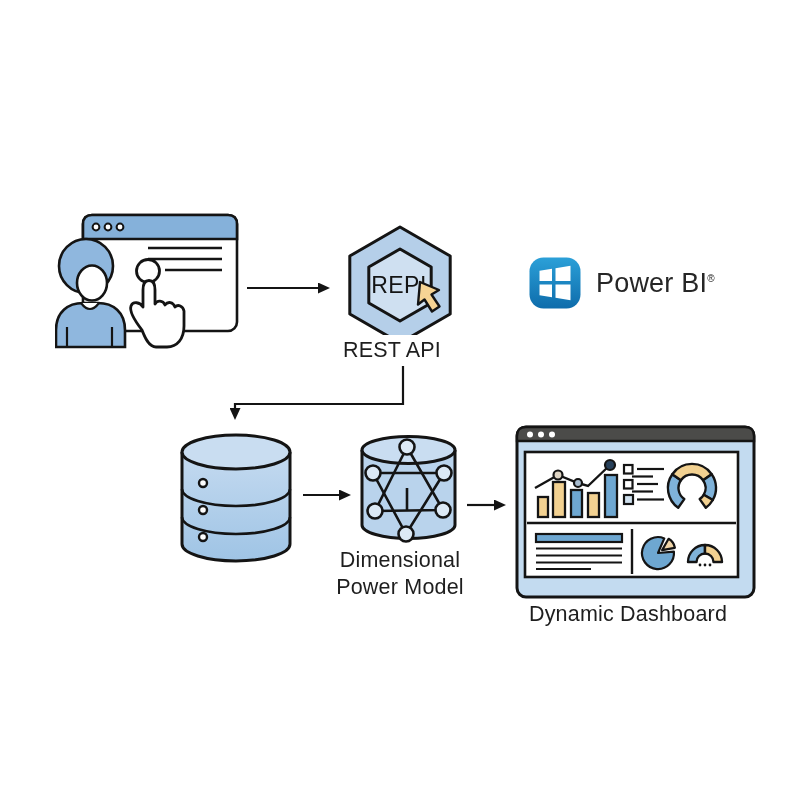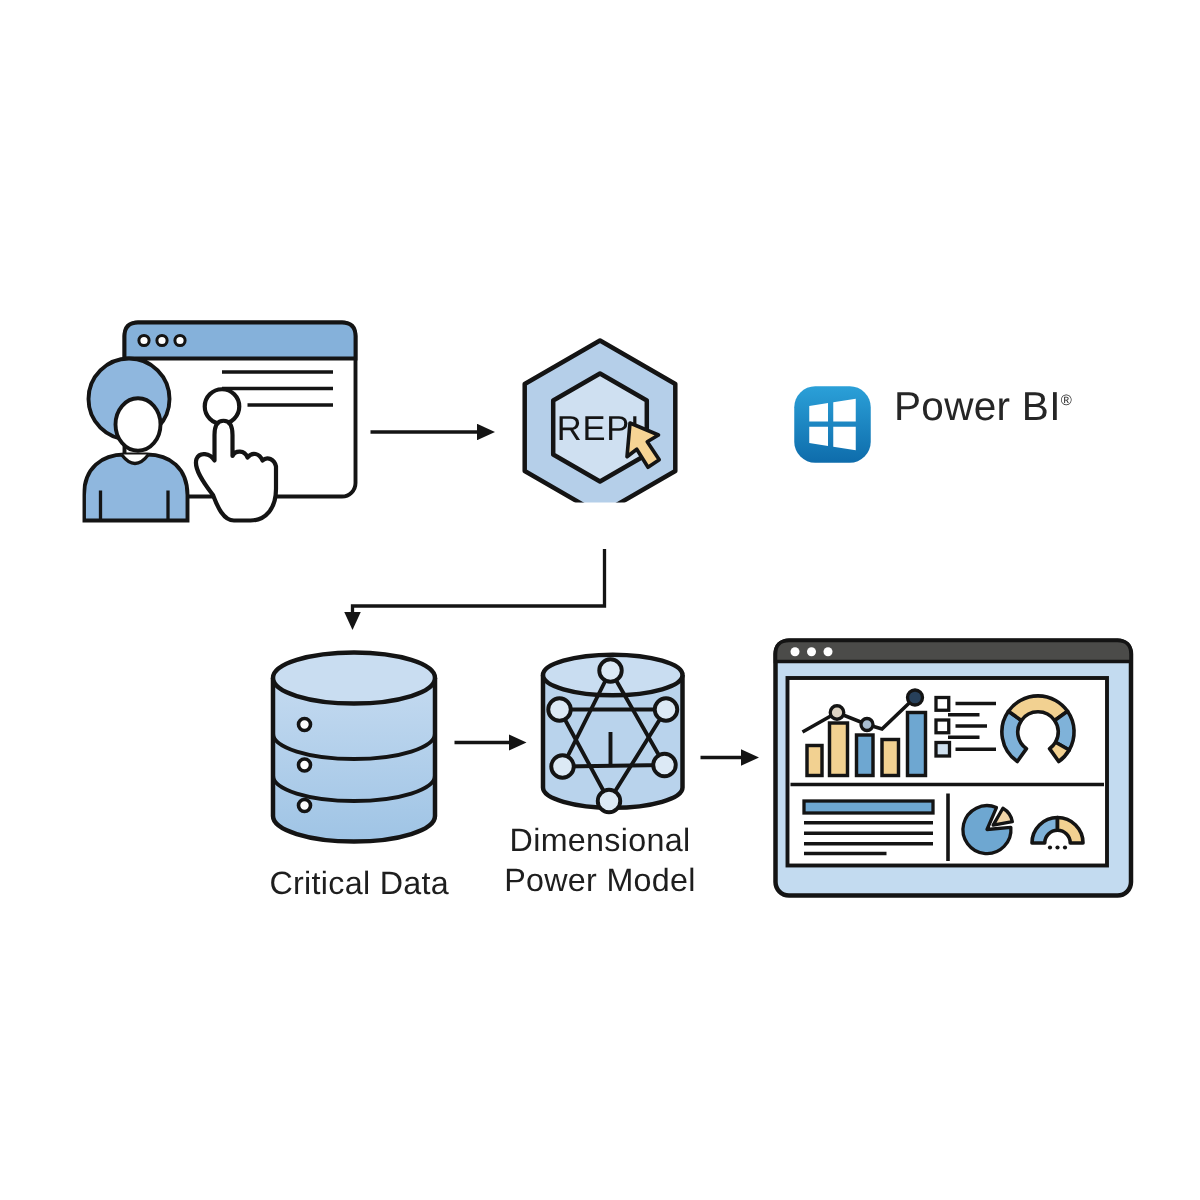--- a/index.html
+++ b/index.html
@@ -5,21 +5,21 @@
   html,body{margin:0;padding:0;background:#fff;}
   .canvas{
     position:relative;width:800px;height:800px;background:#ffffff;overflow:hidden;
     font-family:"Liberation Sans","DejaVu Sans",sans-serif;color:#1e1e1e;
   }
   .abs{position:absolute;}
   .node-label{
     position:absolute;text-align:center;font-size:21.5px;font-weight:400;
     color:#1e1e1e;letter-spacing:.2px;line-height:27px;white-space:pre-line;
   }
-  .powerbi{position:absolute;left:528px;top:256px;display:flex;align-items:flex-start;gap:14px;}
+  .powerbi{position:absolute;left:528px;top:256px;display:flex;align-items:center;gap:14px;}
   .powerbi-text{font-size:27px;color:#262626;letter-spacing:.2px;}
   .powerbi-text sup{font-size:10px;vertical-align:super;}
   svg{display:block;}
 </style>
 </head>
 <body>
 
 <div class="canvas">
 
   <svg class="abs" style="left:0;top:0" width="800" height="800">
@@ -64,20 +64,21 @@
   </svg>
 
   <svg class="abs" style="left:335px;top:205px" width="130" height="130" viewBox="0 0 130 130">
     <g>
       <polygon points="65,22 115.2,51 115.2,109 65,138 14.8,109 14.8,51" fill="#b5cfe9" stroke="#141414" stroke-width="3" stroke-linejoin="round"></polygon>
       <polygon points="65,44 96.2,62 96.2,98 65,116 33.8,98 33.8,62" fill="#cfe0f1" stroke="#141414" stroke-width="3" stroke-linejoin="round"></polygon>
       <text x="64" y="88" text-anchor="middle" font-size="23" fill="#141414" letter-spacing="0.5">REPI</text>
     </g>
     <path d="M85,77 L104,85 L96.5,89.5 L104.5,101.5 L97,106.5 L89.5,94.5 L83,99.5 Z" fill="#f6d494" stroke="#141414" stroke-width="2.4" stroke-linejoin="round"></path>
   </svg>
+  <div class="node-label" style="left:312px;top:337px;width:160px">REST API</div>
 
   <div class="powerbi">
     <svg width="54" height="54" viewBox="0 0 54 54">
       <defs>
         <linearGradient id="pbg" x1="0" y1="0" x2="0" y2="1">
           <stop offset="0" stop-color="#2ba0d8"></stop>
           <stop offset="1" stop-color="#0e6cab"></stop>
         </linearGradient>
       </defs>
       <rect x="1.5" y="1.5" width="51" height="51" rx="14" fill="url(#pbg)"></rect>
@@ -99,21 +100,20 @@
       </linearGradient>
     </defs>
     <path d="M7,27 L7,119 A54,17 0 0 0 115,119 L115,27" fill="url(#cylg)" stroke="#141414" stroke-width="3"></path>
     <path d="M7,64 A54,17 0 0 0 115,64" fill="none" stroke="#141414" stroke-width="2.6"></path>
     <path d="M7,92 A54,17 0 0 0 115,92" fill="none" stroke="#141414" stroke-width="2.6"></path>
     <ellipse cx="61" cy="27" rx="54" ry="17" fill="#c9ddf1" stroke="#141414" stroke-width="3"></ellipse>
     <circle cx="28" cy="58" r="4" fill="#fdfdfd" stroke="#141414" stroke-width="2.4"></circle>
     <circle cx="28" cy="85" r="4" fill="#fdfdfd" stroke="#141414" stroke-width="2.4"></circle>
     <circle cx="28" cy="112" r="4" fill="#fdfdfd" stroke="#141414" stroke-width="2.4"></circle>
   </svg>
-  <div class="node-label" style="left:162px;top:576px;width:155px">Critical Data</div>
 
   <svg class="abs" style="left:355px;top:430px" width="110" height="115" viewBox="0 0 110 115">
     <path d="M7,20 L7,95 A46.5,13.5 0 0 0 100,95 L100,20" fill="#b9d3ec" stroke="#141414" stroke-width="3"></path>
     <ellipse cx="53.5" cy="20" rx="46.5" ry="13.5" fill="#c9ddf1" stroke="#141414" stroke-width="3"></ellipse>
     <g stroke="#141414" stroke-width="2.6">
       <path d="M52,17 L20,81 M52,17 L88,80 M20,81 L88,80" fill="none"></path>
       <path d="M51,104 L18,43 M51,104 L89,43 M18,43 L89,43" fill="none"></path>
       <path d="M52,58 L52,81" fill="none"></path>
     </g>
     <g fill="#dce9f5" stroke="#141414" stroke-width="2.6">
@@ -180,14 +180,15 @@
     </g>
 
     <g stroke="#141414" stroke-width="2.4" stroke-linejoin="round">
       <path d="M173,137 A17,17 0 0 1 190,120 L190,128.5 A8.5,8.5 0 0 0 181.5,137 Z" fill="#7fb2d9"></path>
       <path d="M190,120 A17,17 0 0 1 207,137 L198.5,137 A8.5,8.5 0 0 0 190,128.5 Z" fill="#f2d191"></path>
       <circle cx="185" cy="140" r="1.4" fill="#141414" stroke="none"></circle>
       <circle cx="190" cy="140" r="1.4" fill="#141414" stroke="none"></circle>
       <circle cx="195" cy="140" r="1.4" fill="#141414" stroke="none"></circle>
     </g>
   </svg>
+  <div class="node-label" style="left:508px;top:601px;width:240px">Dynamic Dashboard</div>
 
 </div>
 
 </body></html>

